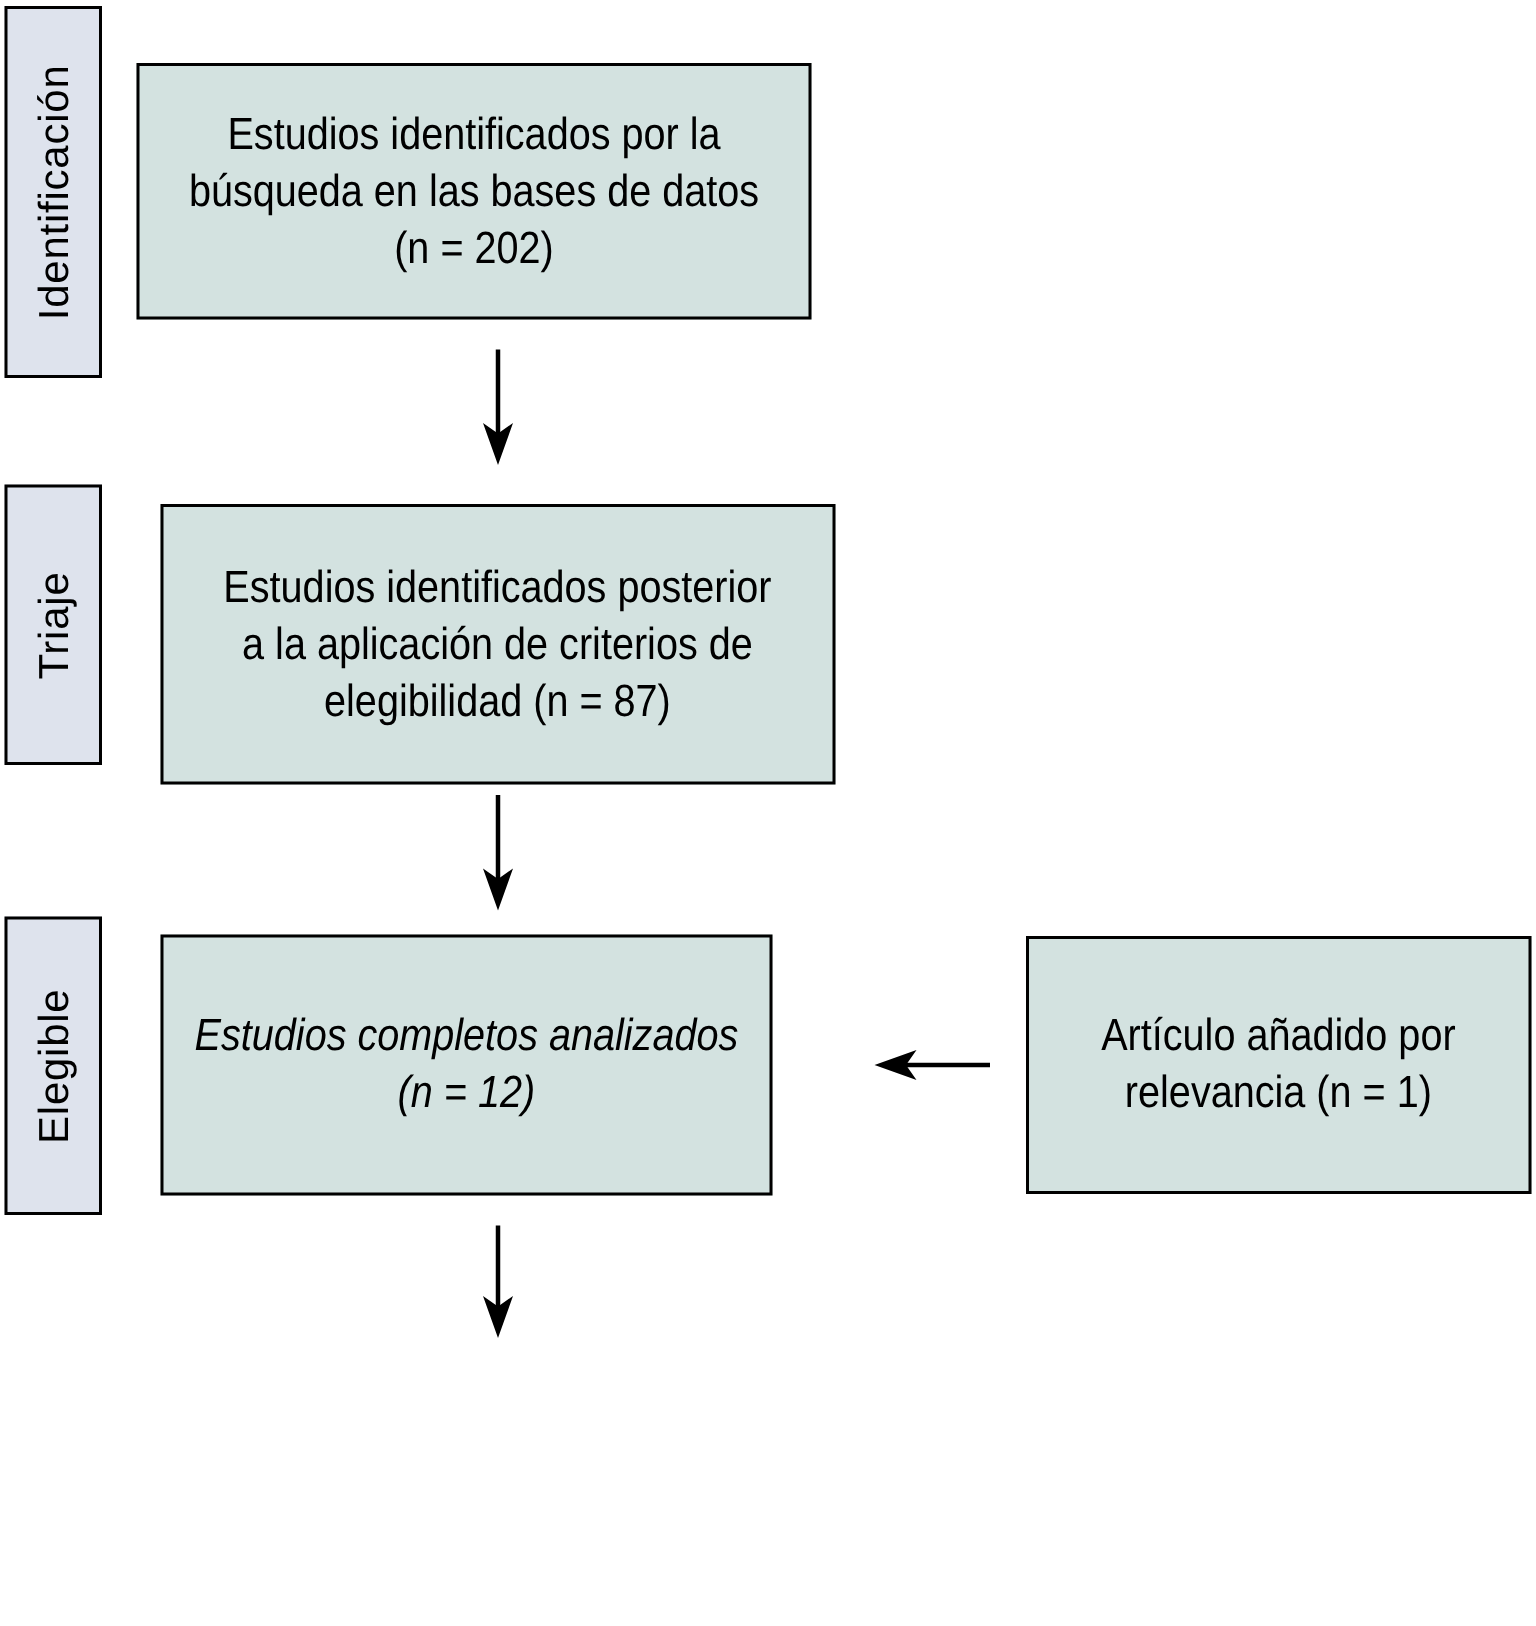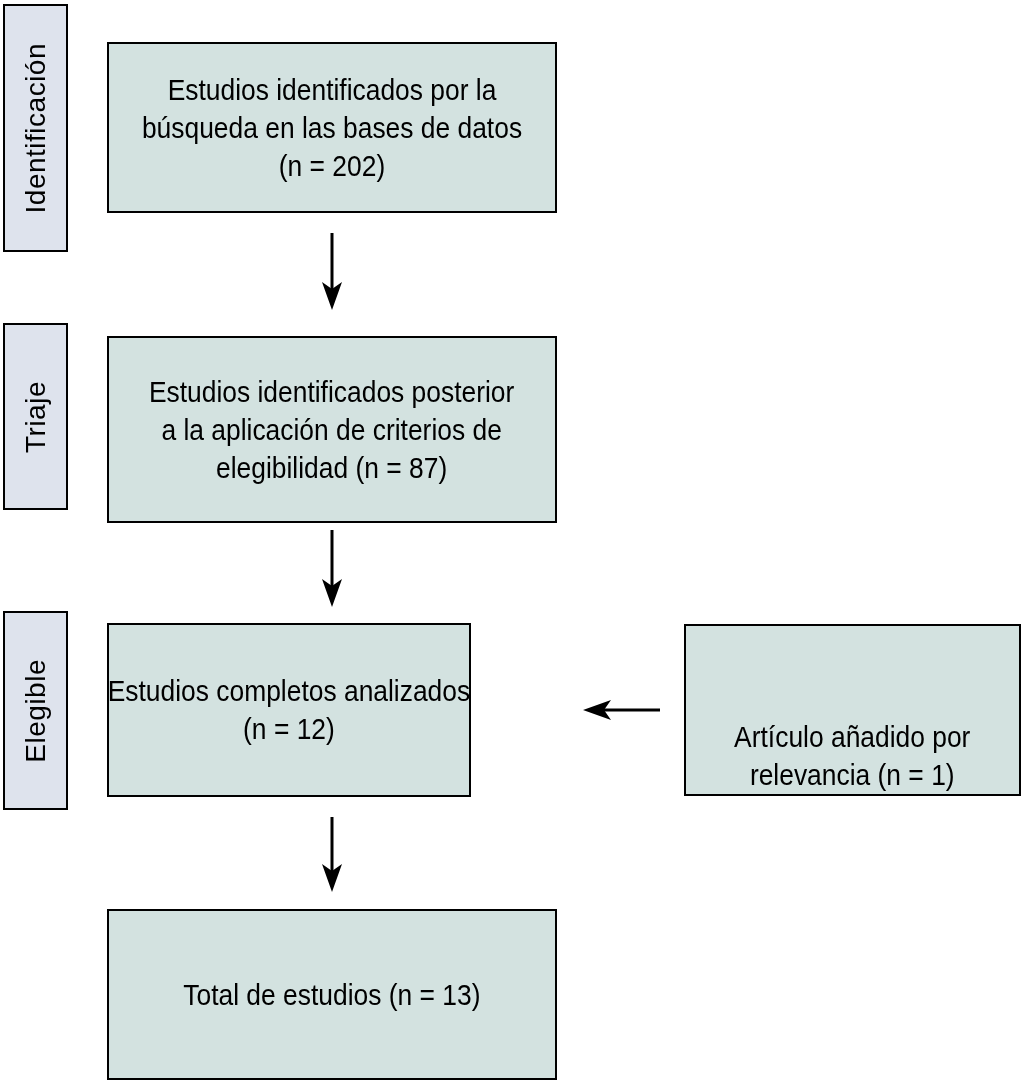--- a/index.html
+++ b/index.html
@@ -50,24 +50,24 @@
     justify-content: center;
   }
   .flow-box .box-text {
     text-align: center;
     font-size: 30px;
     line-height: 38px;
     transform: scaleX(0.88);
     transform-origin: center;
     white-space: nowrap;
   }
-  .box-identified { left: 107px; top: 42px;  width: 450px; height: 171px; }
+  .box-identified { left: 91px; top: 42px;  width: 450px; height: 171px; }
   .box-screened   { left: 107px; top: 323px; width: 450px; height: 187px; margin-top: 13px; }
-  .box-analyzed   { left: 107px; top: 623px; width: 364px; height: 174px; }
-  .box-added      { left: 684px; top: 624px; width: 337px; height: 172px; align-items: flex-end; }
+  .box-analyzed   { left: 107px; top: 623px; width: 408px; height: 174px; font-style: italic; }
+  .box-added      { left: 684px; top: 624px; width: 337px; height: 172px; }
   .box-total      { left: 107px; top: 909px; width: 450px; height: 171px; }
 
   
   .arrow-layer {
     position: absolute;
     left: 0; top: 0;
     width: 1024px;
     height: 1084px;
     pointer-events: none;
   }
@@ -112,25 +112,20 @@
     </div>
   </div>
 
   <div class="flow-box box-added">
     <div class="box-text">
       <div>Artículo añadido por</div>
       <div>relevancia (n = 1)</div>
     </div>
   </div>
 
-  <div class="flow-box box-total">
-    <div class="box-text">
-      <div>Total de estudios (n = 13)</div>
-    </div>
-  </div>
 
   <svg class="arrow-layer" viewBox="0 0 1024 1084" xmlns="http://www.w3.org/2000/svg">
     <g>
       <line x1="332" y1="233" x2="332" y2="290"></line>
       <polygon points="332,310 322,282 332,289 342,282"></polygon>
     </g>
     <g>
       <line x1="332" y1="530" x2="332" y2="587"></line>
       <polygon points="332,607 322,579 332,586 342,579"></polygon>
     </g>

